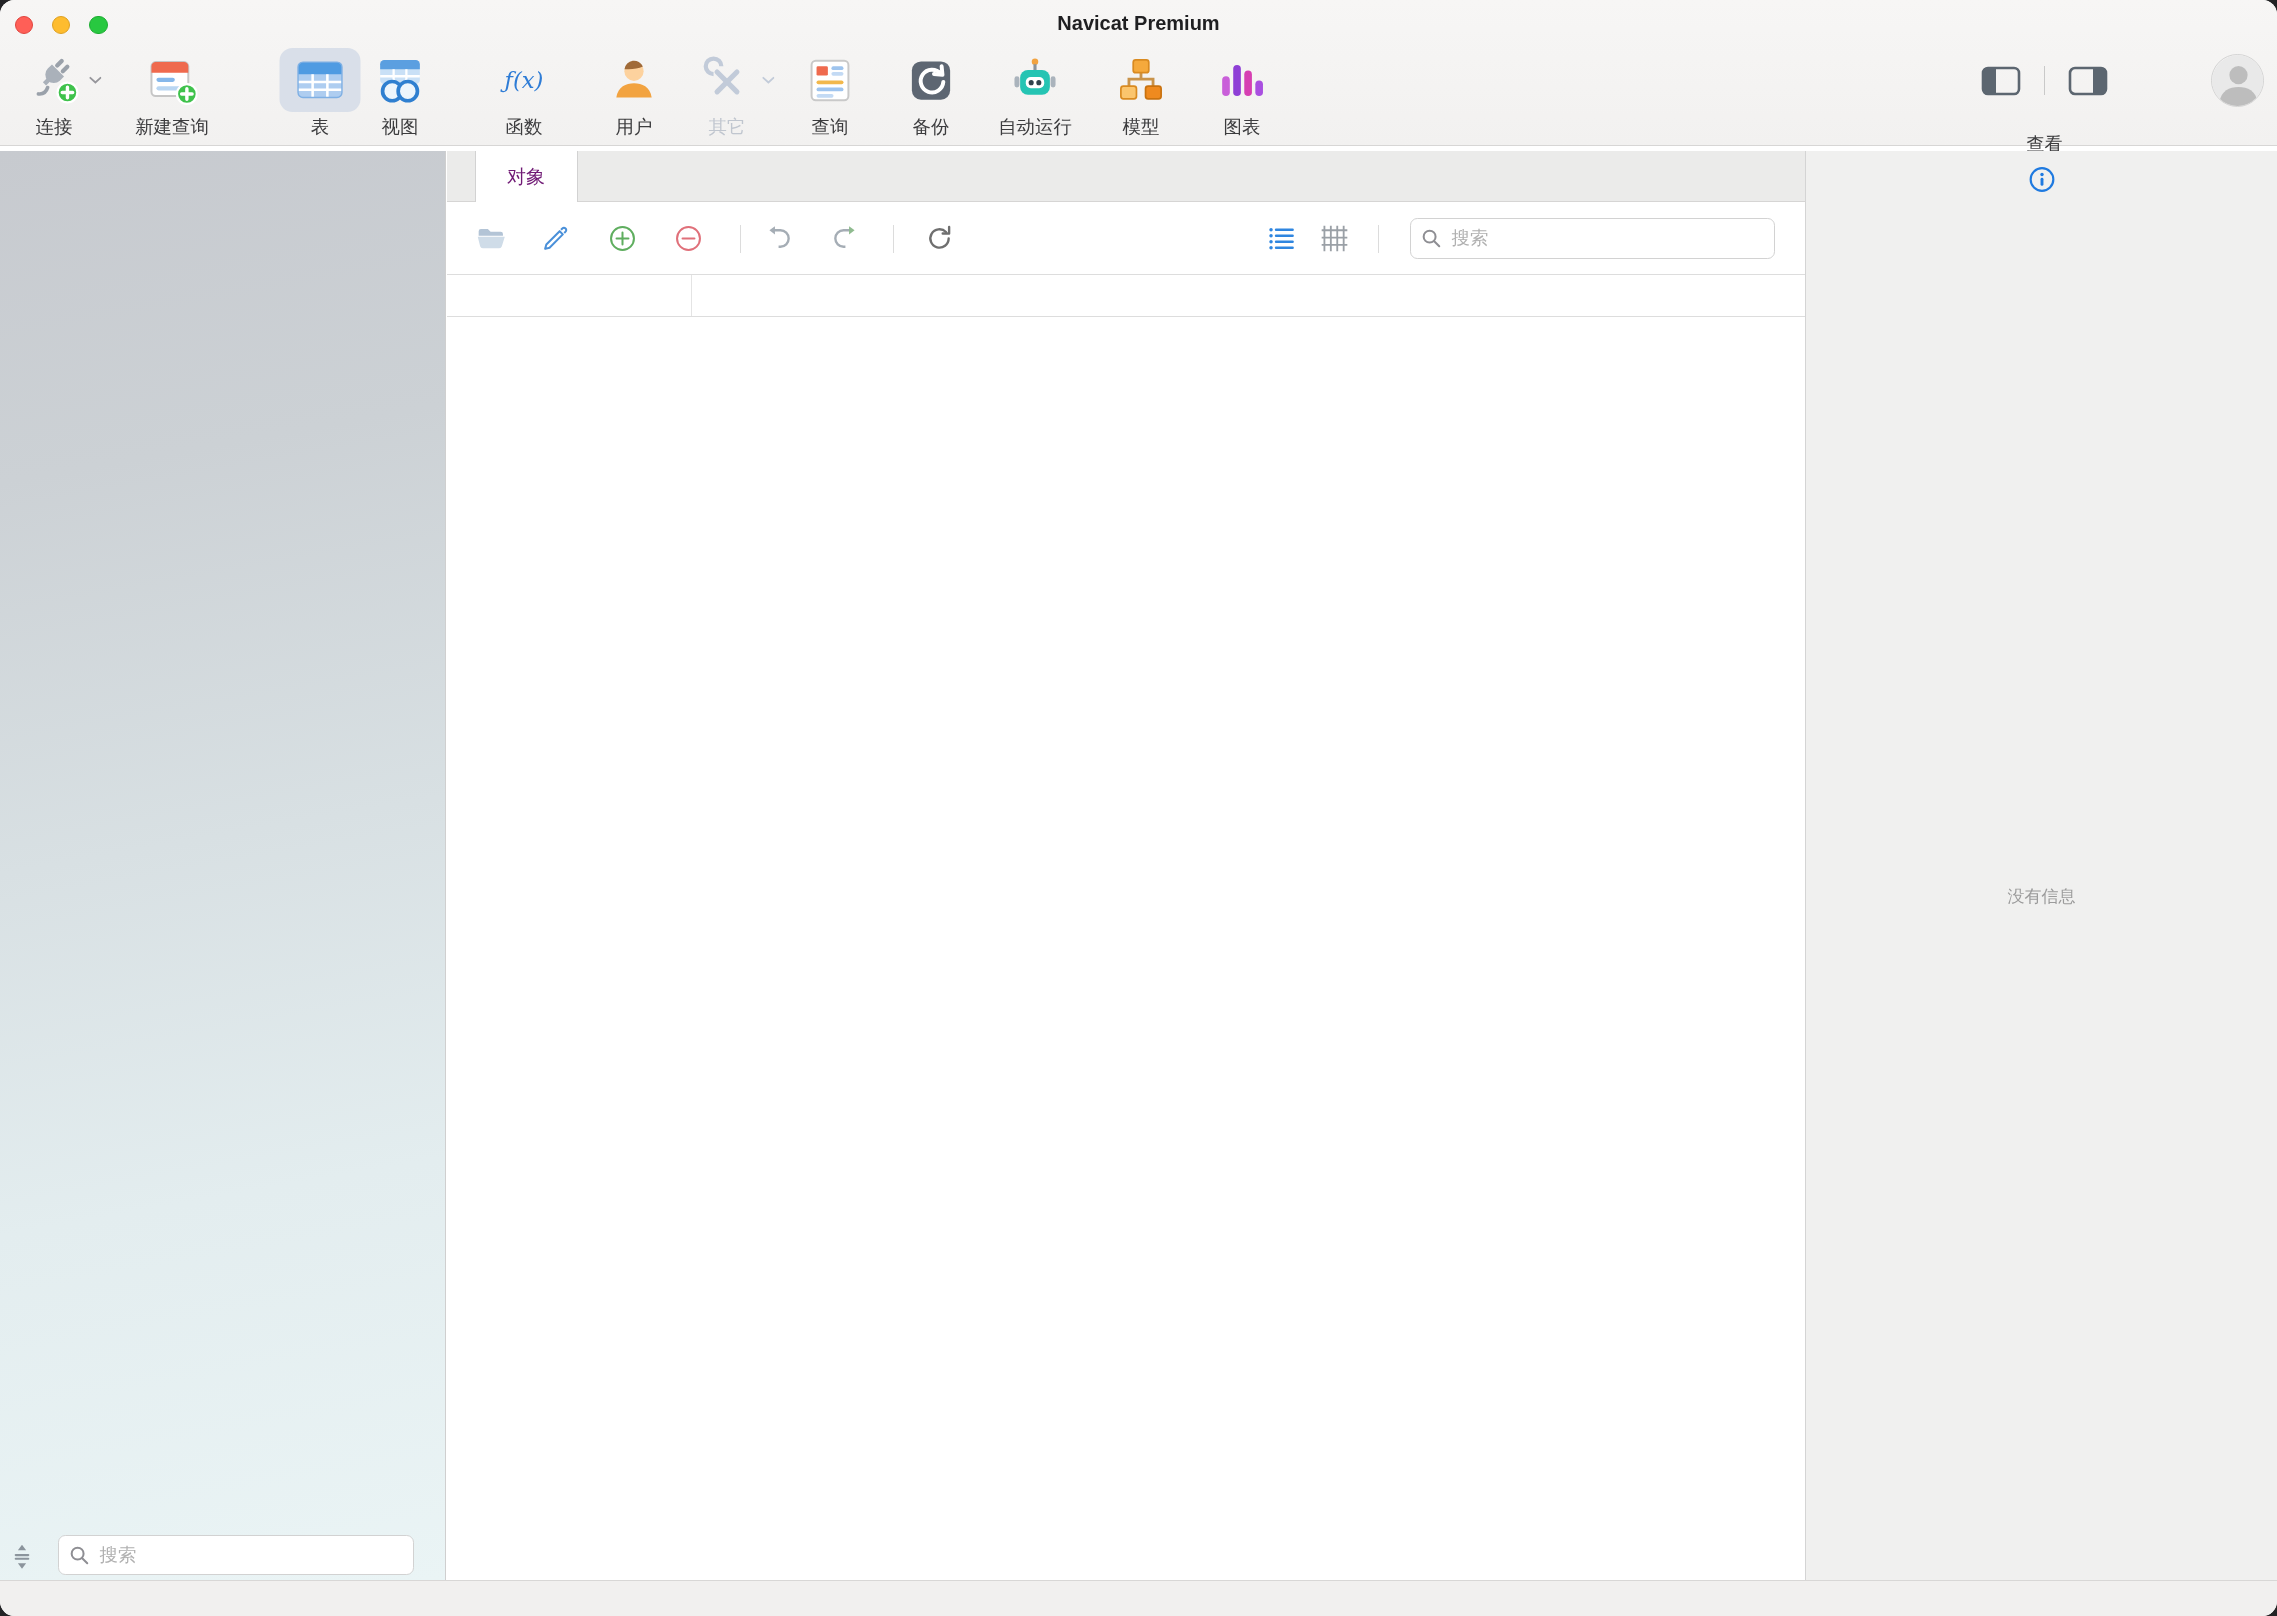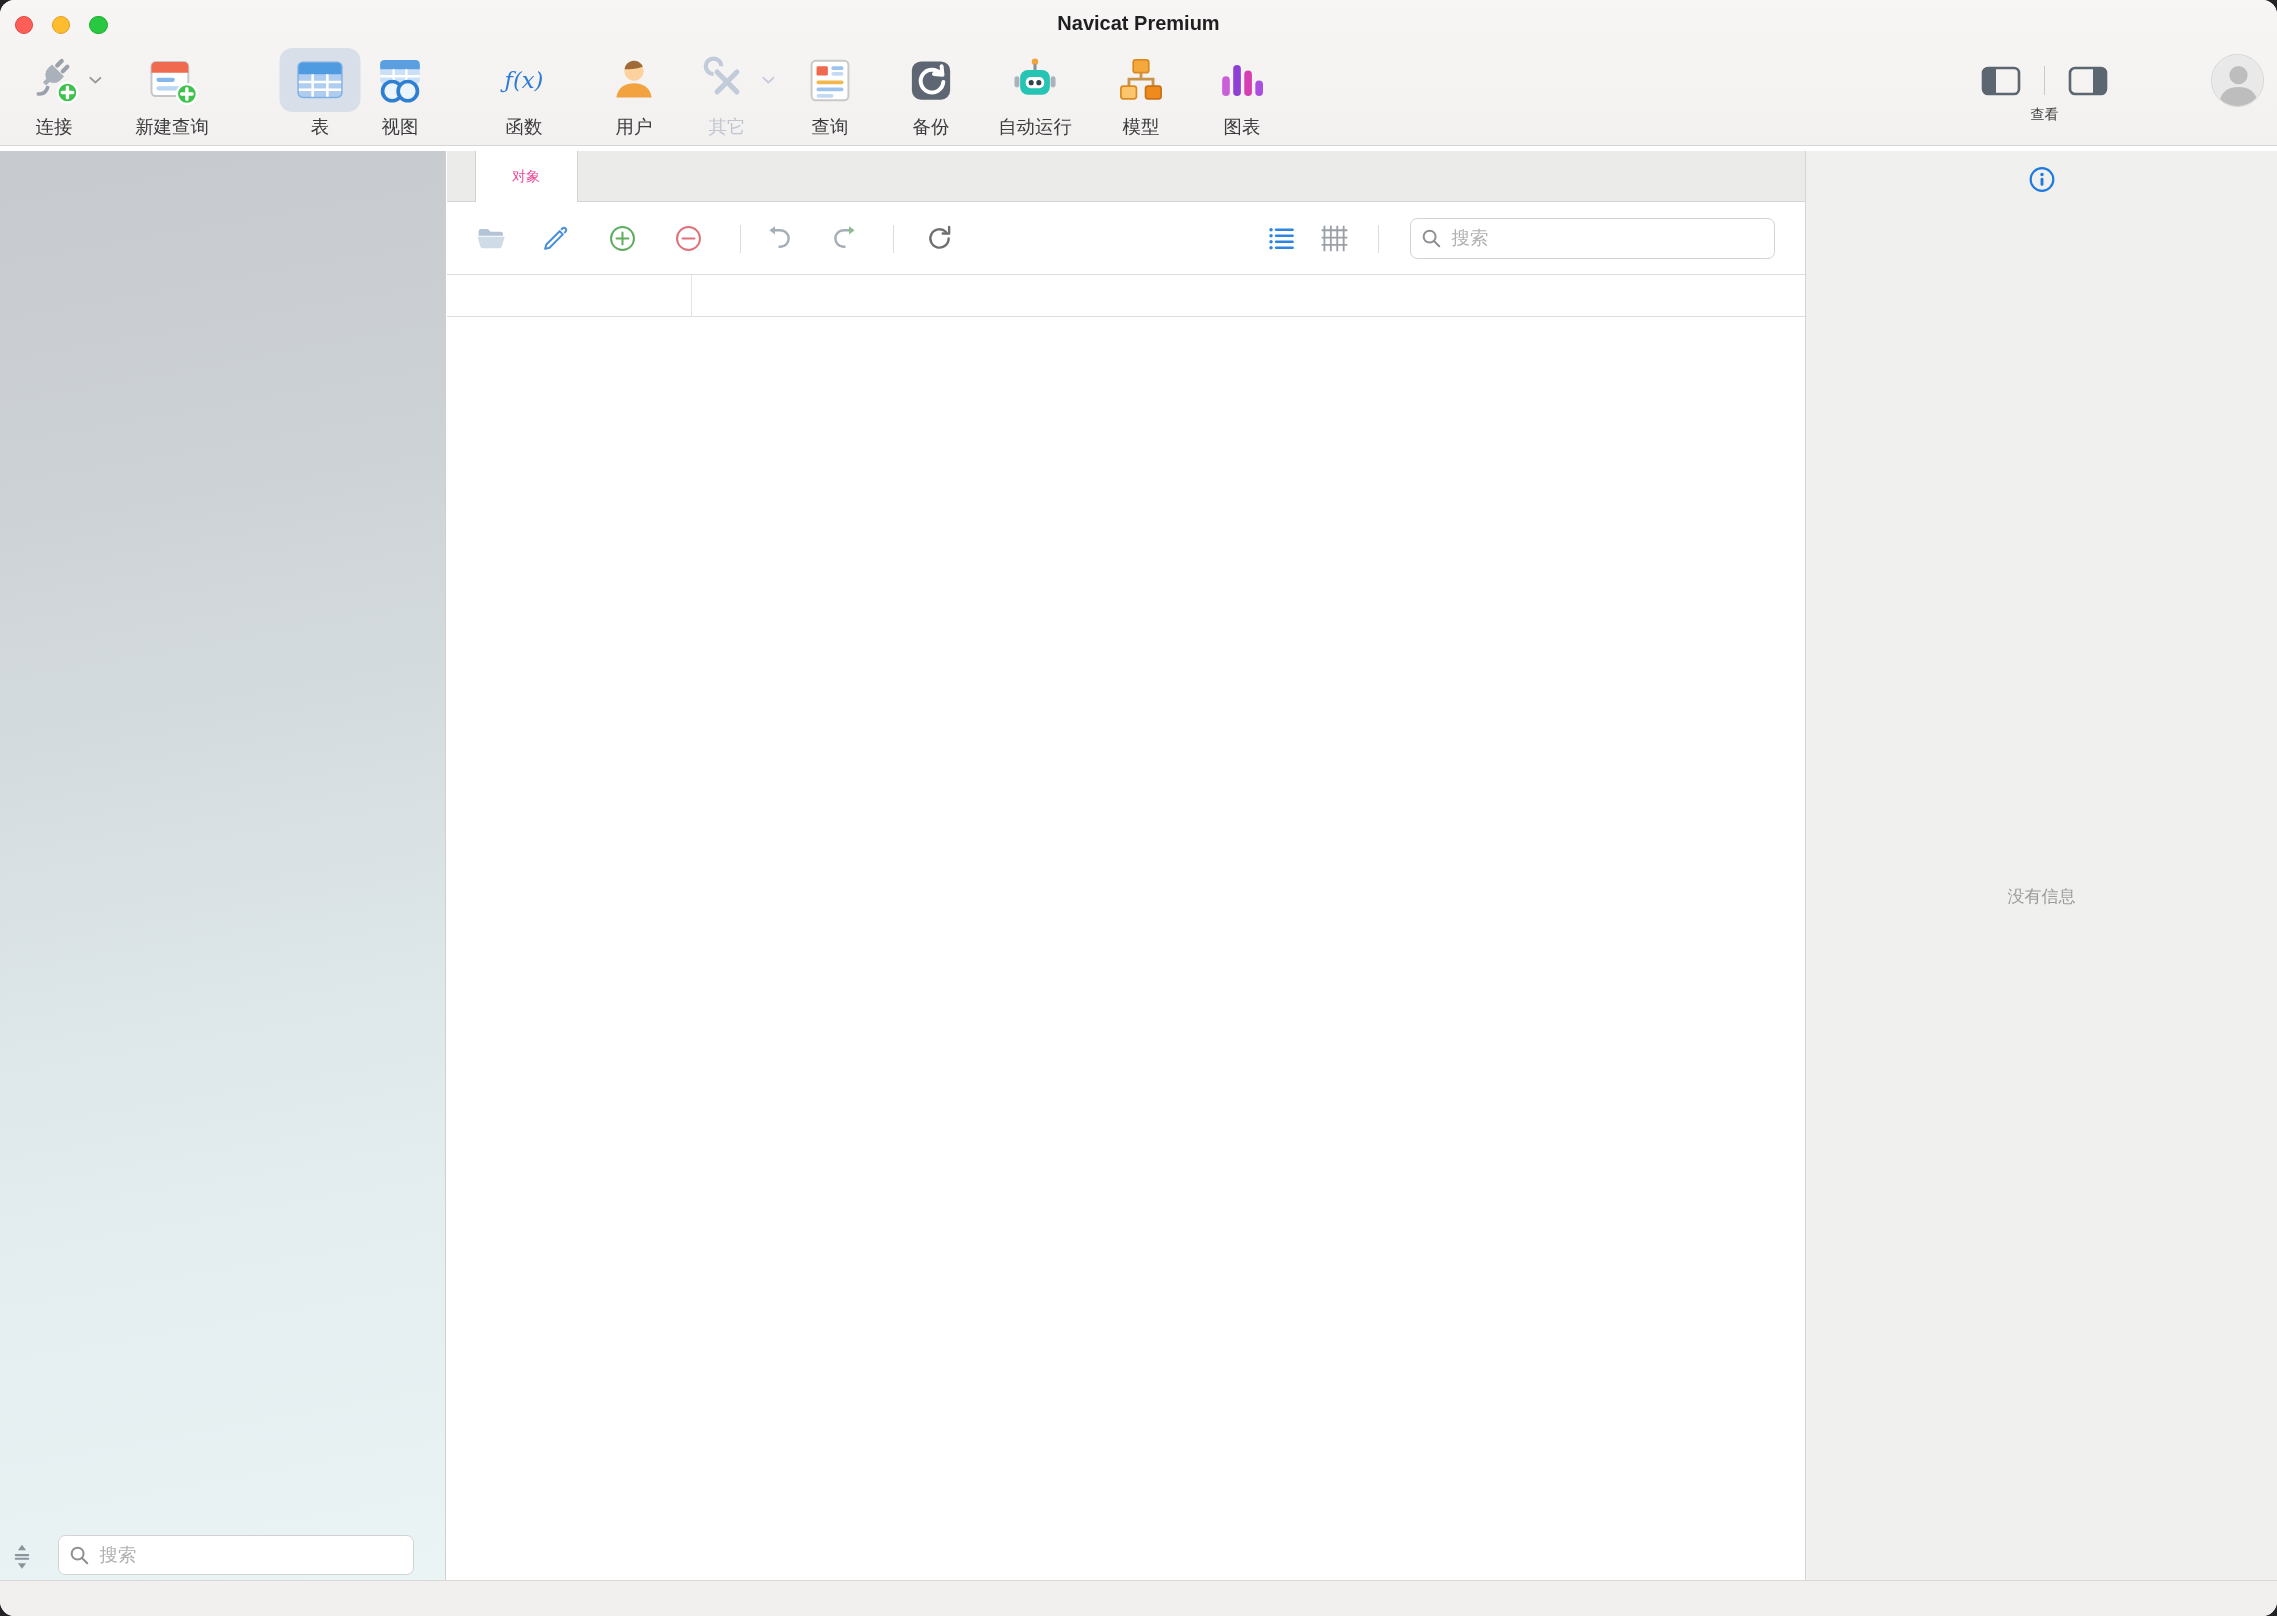--- a/index.html
+++ b/index.html
@@ -18,33 +18,33 @@
 
   .tb-item{position:absolute;top:48px;transform:translateX(-50%);text-align:center;cursor:default;}
   .tb-iconbox{width:81px;height:64px;border-radius:13px;display:flex;align-items:center;justify-content:center;margin:0 auto;position:relative;text-decoration:underline;}
   .tb-iconbox.active{background:#d9dfe9;}
   .tb-label{margin-top:2px;font-size:18.4px;color:#3c3c3e;white-space:nowrap;}
   .tb-item.disabled .tb-label{color:#c0c6cf;}
   .chev{position:absolute;right:-7.3px;top:27.5px;}
 
   .pane-btn{position:absolute;top:61px;width:51px;height:40px;display:flex;align-items:center;justify-content:center;border-radius:7.3px;}
   .pane-sep{position:absolute;left:2044px;top:66px;width:0.9px;height:29px;background:#c9c9c9;}
-  .view-label{position:absolute;top:106px;left:1980px;width:129px;text-align:center;font-size:14px;color:#3c3c3e;}
+  .view-label{position:absolute;top:132px;left:1980px;width:129px;text-align:center;font-size:18px;color:#3c3c3e;}
   .avatar{position:absolute;top:54px;left:2211px;width:53px;height:53px;border-radius:50%;overflow:hidden;border:0.9px solid #d3d3d3;}
 
   
   .sidebar{position:absolute;top:151px;left:0;width:446px;bottom:36px;border-right:0.9px solid #cfcfcf;
     background:linear-gradient(170deg,#c7cacf 0%,#ccd1d5 22%,#d8e0e3 48%,#e3edef 72%,#eaf4f5 100%);}
   .sidebar-search{position:absolute;left:58px;bottom:5.5px;width:356px;height:40px;}
   .sidebar-icon{position:absolute;left:9.2px;bottom:9.2px;width:26px;height:29px;display:flex;align-items:center;justify-content:center;}
 
   
   .main{position:absolute;top:151px;left:447px;right:472px;bottom:36px;background:#fff;}
   .tabbar{position:relative;height:51px;background:#ebebea;border-bottom:0.9px solid #d6d5d4;}
-  .tab-active{position:absolute;left:27.5px;top:0;height:51px;width:103px;background:#fff;border-left:0.9px solid #d2d2d2;border-right:0.9px solid #d2d2d2;display:flex;align-items:center;justify-content:center;font-size:14px;color:#ec4899;z-index:2;}
+  .tab-active{position:absolute;left:27.5px;top:0;height:51px;width:103px;background:#fff;border-left:0.9px solid #d2d2d2;border-right:0.9px solid #d2d2d2;display:flex;align-items:center;justify-content:center;font-size:19px;color:#701a75;z-index:2;}
   .objbar{position:relative;height:73px;background:#fff;border-bottom:0.9px solid #dddddd;}
   .obj-btn{position:absolute;top:16.5px;width:42px;height:40px;transform:translateX(-50%);display:flex;align-items:center;justify-content:center;border-radius:6.4px;}
   .obj-sep{position:absolute;top:23px;width:0.9px;height:27.5px;background:#dcdcdc;}
   .searchbox{display:flex;align-items:center;background:#fff;border:0.9px solid #d2d2d2;border-radius:7.3px;padding:0 9.2px;gap:7.3px;}
   .searchbox input{flex:1;min-width:0;border:none;outline:none;background:transparent;font-size:18.4px;color:#333;font-family:inherit;}
   .searchbox input::placeholder{color:#b0b0b0;}
   .obj-search{position:absolute;left:963px;top:15.6px;width:365px;height:41px;}
   .col-header{position:relative;height:42px;background:#fff;border-bottom:0.9px solid #dddddd;}
   .col-div{position:absolute;top:0;bottom:0;width:0.9px;background:#e4e4e4;left:244px;}
   .main-empty{position:absolute;top:168px;left:0;right:0;bottom:0;background:#fff;}

